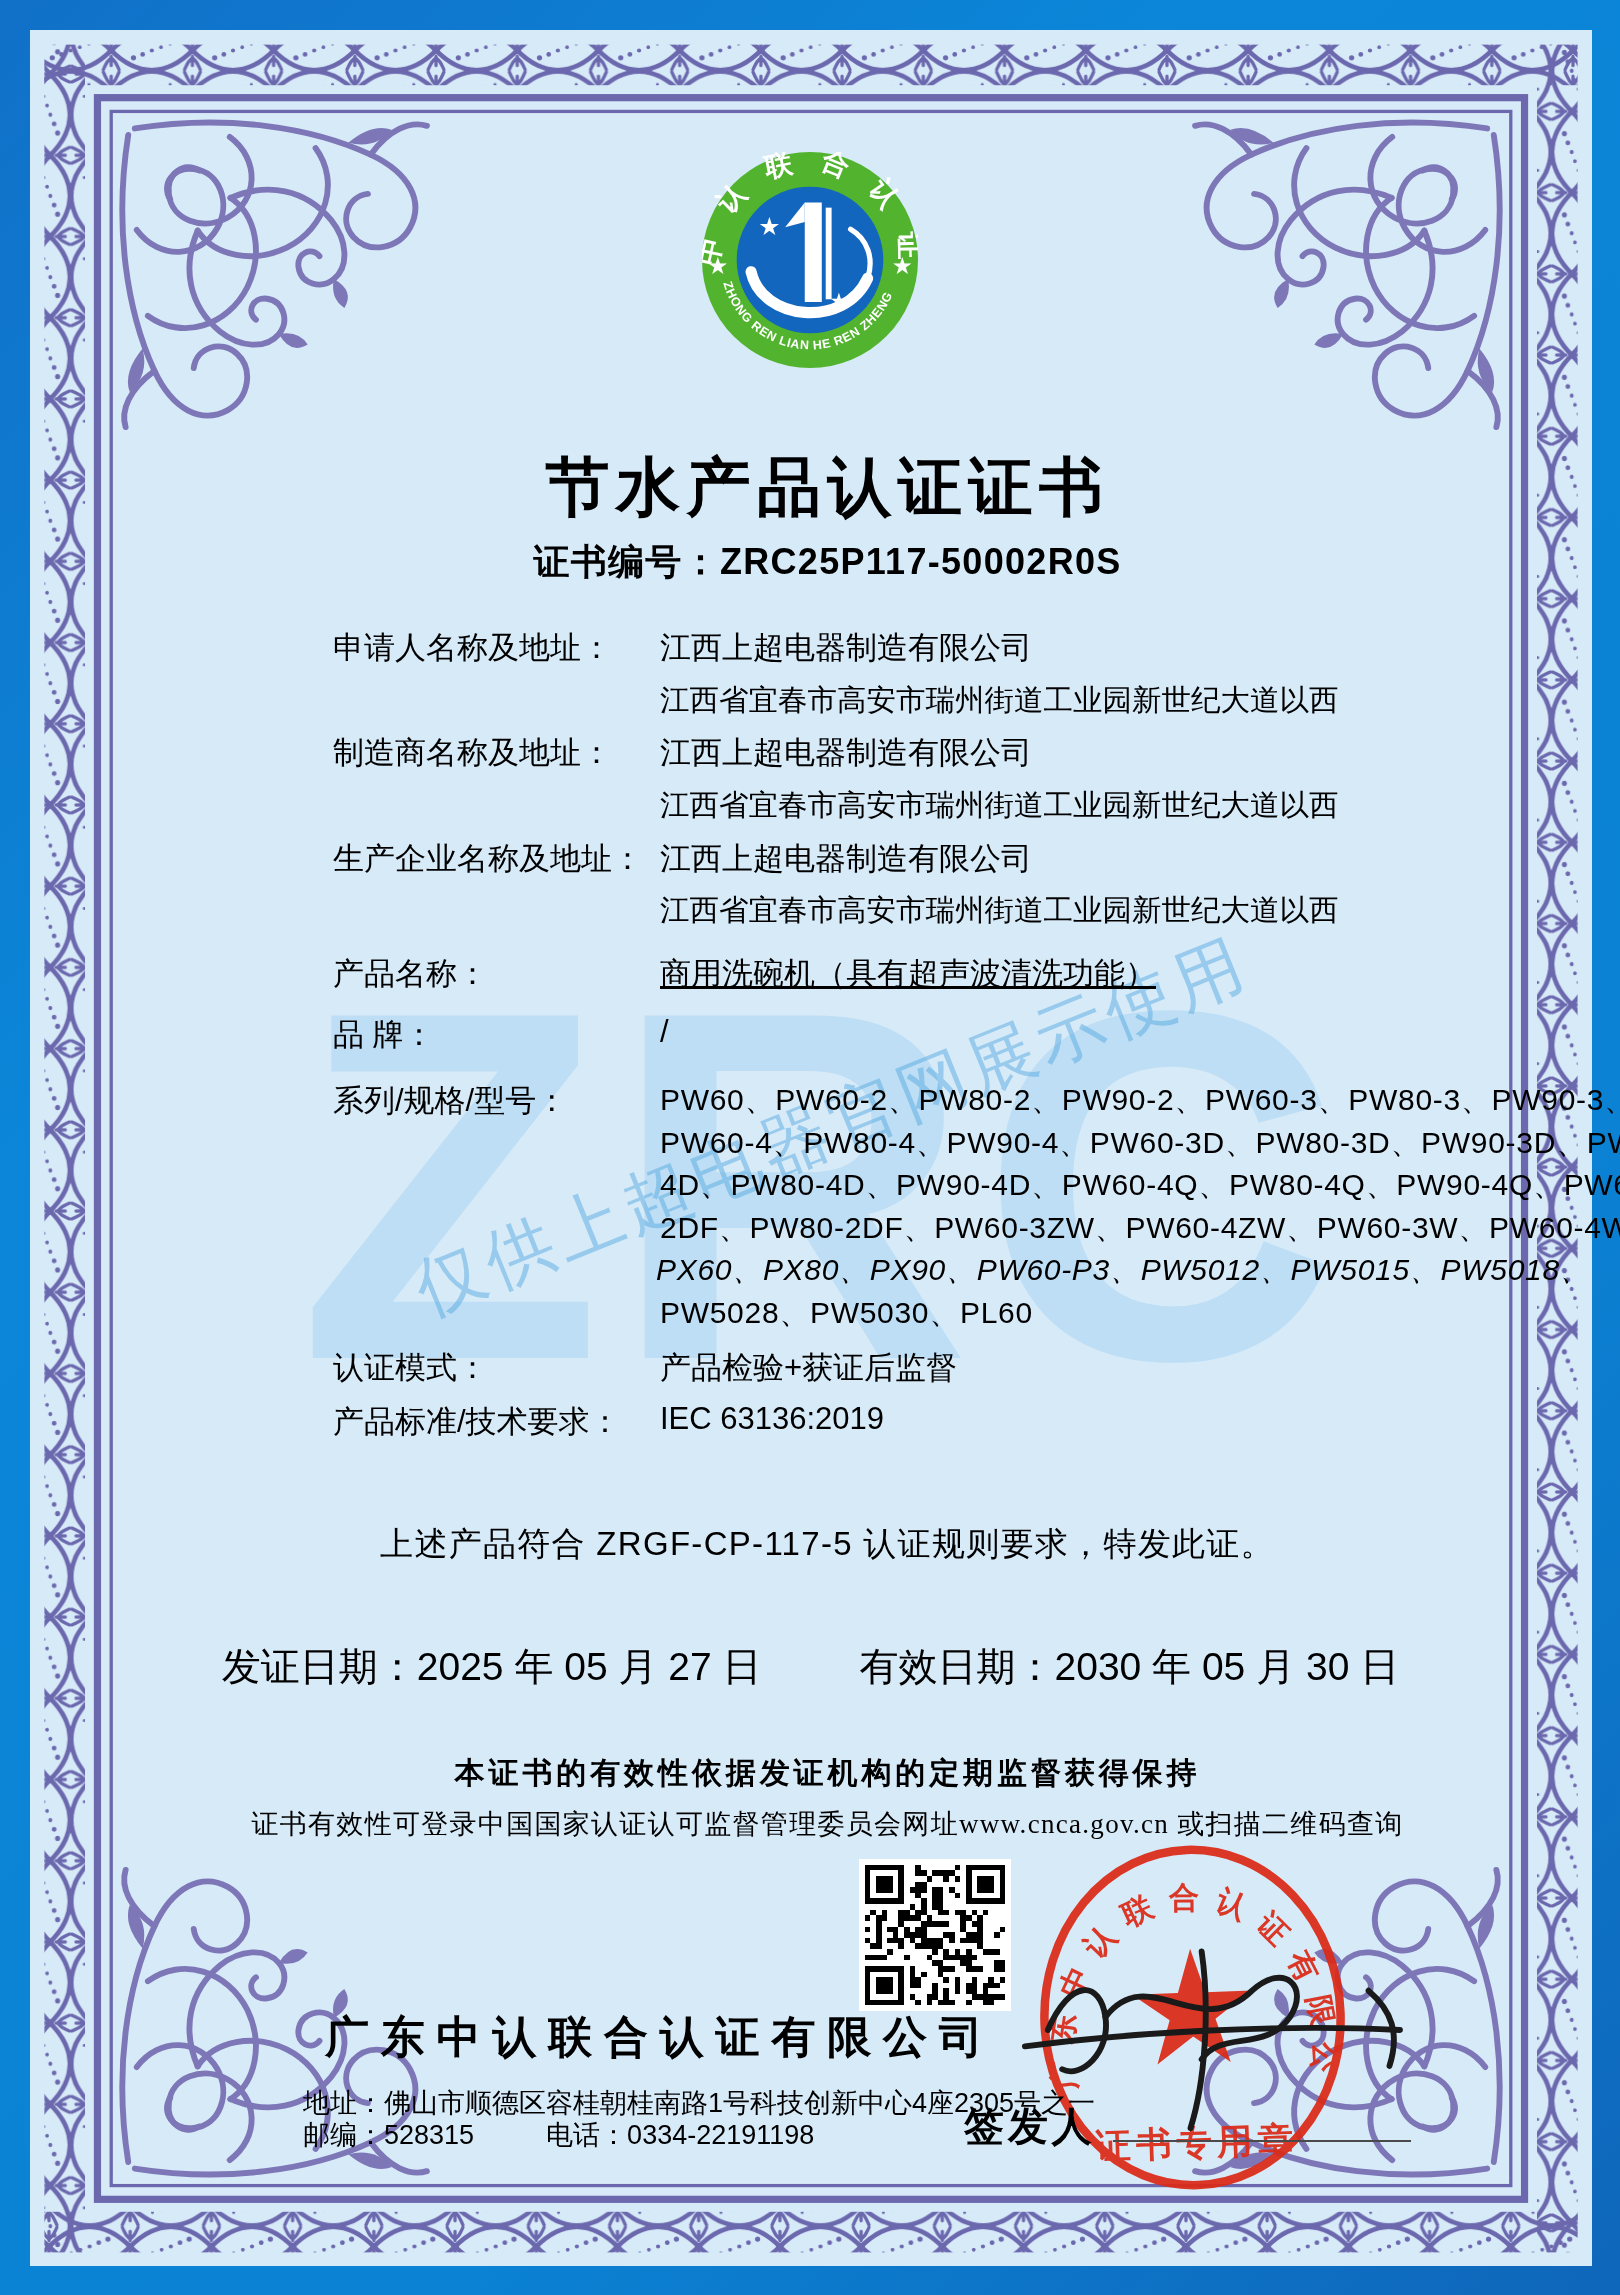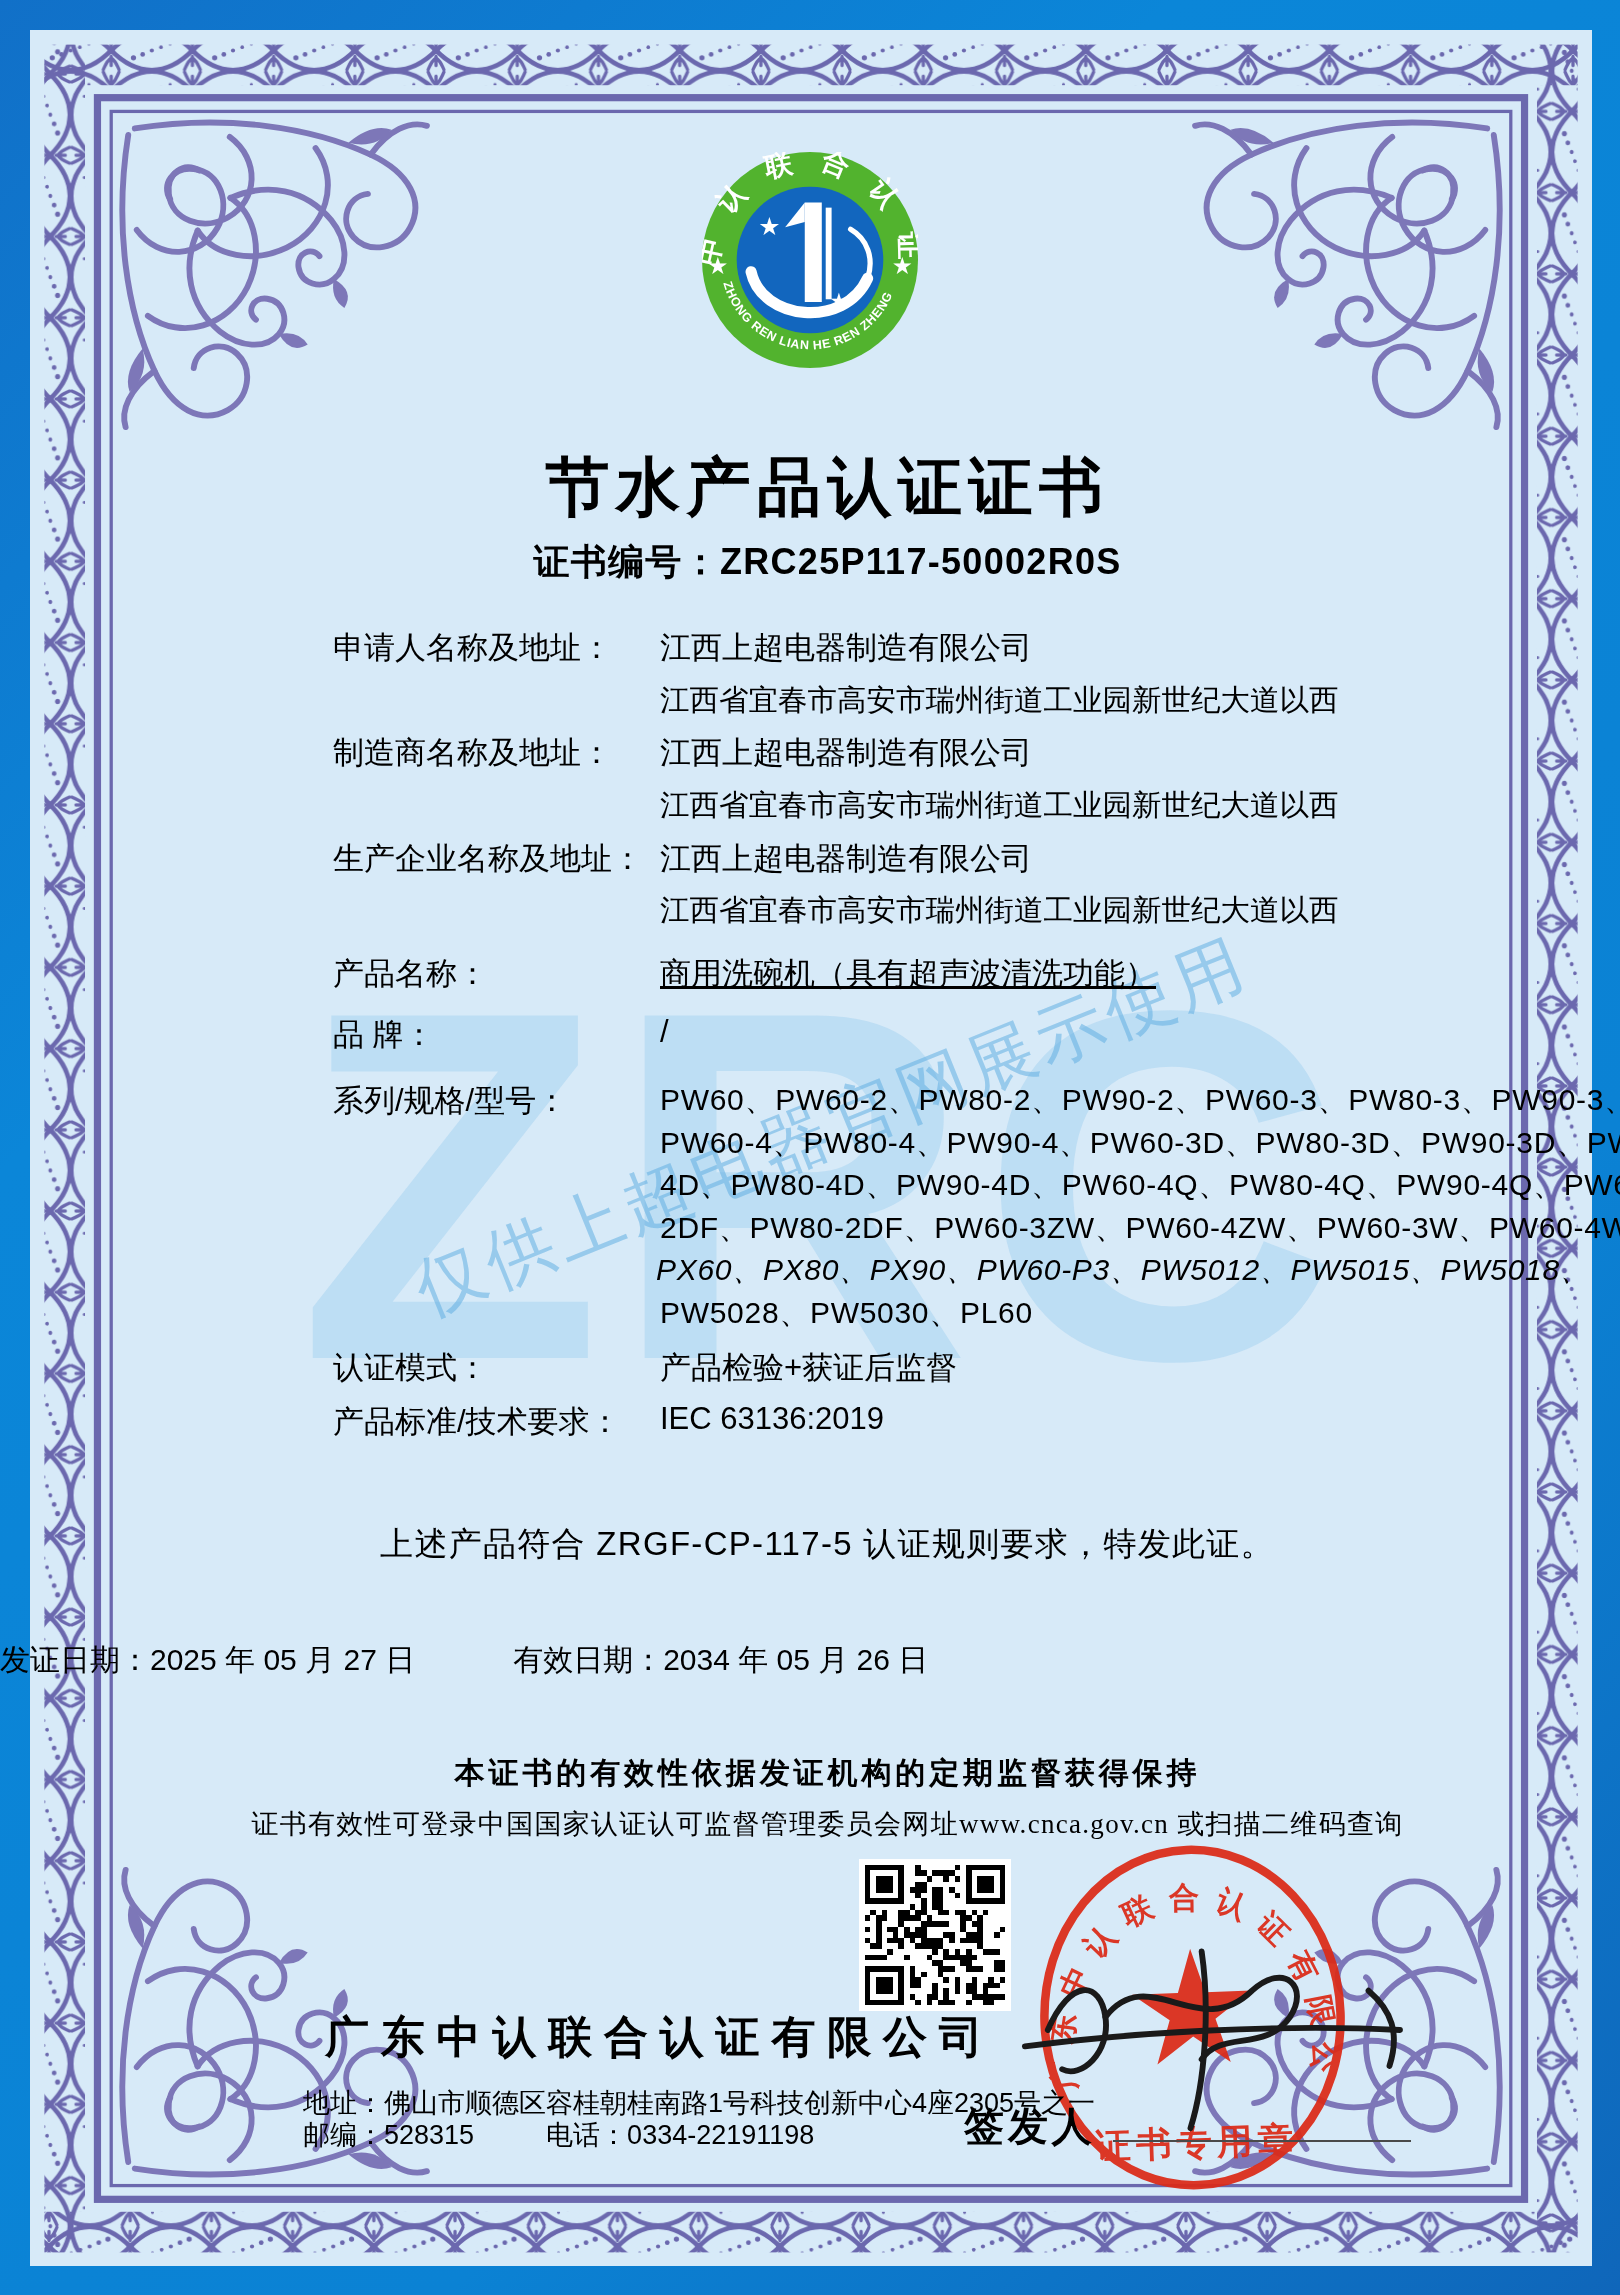--- a/index.html
+++ b/index.html
@@ -10,21 +10,21 @@
   .frame-svg{position:absolute;left:29.5px;top:29.5px;width:1562px;height:2237px;}
   .abs{position:absolute;}
   .centered{left:0;width:1621px;text-align:center;margin-left:17px;}
   .title{font-size:64px;font-weight:700;letter-spacing:6.5px;}
   .certno{font-size:36px;font-weight:600;letter-spacing:1.3px;}
   .flabel{font-size:31px;white-space:nowrap;}
   .fvalue{font-size:31px;white-space:nowrap;}
   .faddr{font-size:29.5px;white-space:nowrap;}
   .models{font-size:30px;white-space:nowrap;letter-spacing:0.7px;}
   .statement{font-size:33px;letter-spacing:1.3px;}
-  .dates{display:flex;justify-content:flex-start;gap:98px;font-size:30px;}
+  .dates{display:flex;justify-content:center;gap:98px;font-size:39px;}
   .notice1{font-family:"Liberation Serif",serif;font-size:30px;font-weight:700;letter-spacing:3.9px;}
   .notice2{font-family:"Liberation Serif",serif;font-size:27px;letter-spacing:1.3px;}
   .footer-co{font-size:44px;font-weight:600;letter-spacing:11.8px;}
   .footer-line{font-size:27px;}
   .signer{font-size:40px;font-weight:700;letter-spacing:3.9px;}
   .sig-line{height:2px;background:#4a4a4a;}
   .wm-big{font-size:498px;font-weight:700;letter-spacing:9.2px;color:rgba(168,211,240,0.55);line-height:1;}
   .wm-diag{font-size:69px;letter-spacing:5.2px;color:rgba(98,174,226,0.55);white-space:nowrap;
            transform:rotate(-22deg);transform-origin:0 50%;}
   .qr-box{background:#fff;}
@@ -152,21 +152,21 @@
 
   <div class="abs flabel" style="left:333px;top:1347px;">认证模式：</div>
   <div class="abs fvalue" style="left:660px;top:1347px;">产品检验+获证后监督</div>
 
   <div class="abs flabel" style="left:333px;top:1401px;">产品标准/技术要求：</div>
   <div class="abs fvalue" style="left:660px;top:1401px;">IEC 63136:2019</div>
 
   <div class="abs centered statement" style="top:1522px;">上述产品符合 ZRGF-CP-117-5 认证规则要求，特发此证。</div>
   <div class="abs dates" style="left:0;top:1640px;width:1621px;">
     <span>发证日期：2025 年 05 月 27 日</span>
-    <span>有效日期：2034 年 05 月 26 日</span>
+    <span>有效日期：2030 年 05 月 30 日</span>
   </div>
 
   <div class="abs centered notice1" style="top:1753px;">本证书的有效性依据发证机构的定期监督获得保持</div>
   <div class="abs centered notice2" style="top:1806px;">证书有效性可登录中国国家认证认可监督管理委员会网址www.cnca.gov.cn 或扫描二维码查询</div>
 
   <svg id="qr-svg" class="abs qr-box" style="left:859px;top:1859px;" width="152" height="152" viewBox="-1 -1 27 27" shape-rendering="crispEdges">
     <rect x="-1" y="-1" width="27" height="27" fill="#ffffff"></rect>
   <rect x="9" y="0" width="1" height="1" fill="#000"></rect>
       <rect x="16" y="0" width="1" height="1" fill="#000"></rect>
       <rect x="9" y="1" width="1" height="1" fill="#000"></rect>

